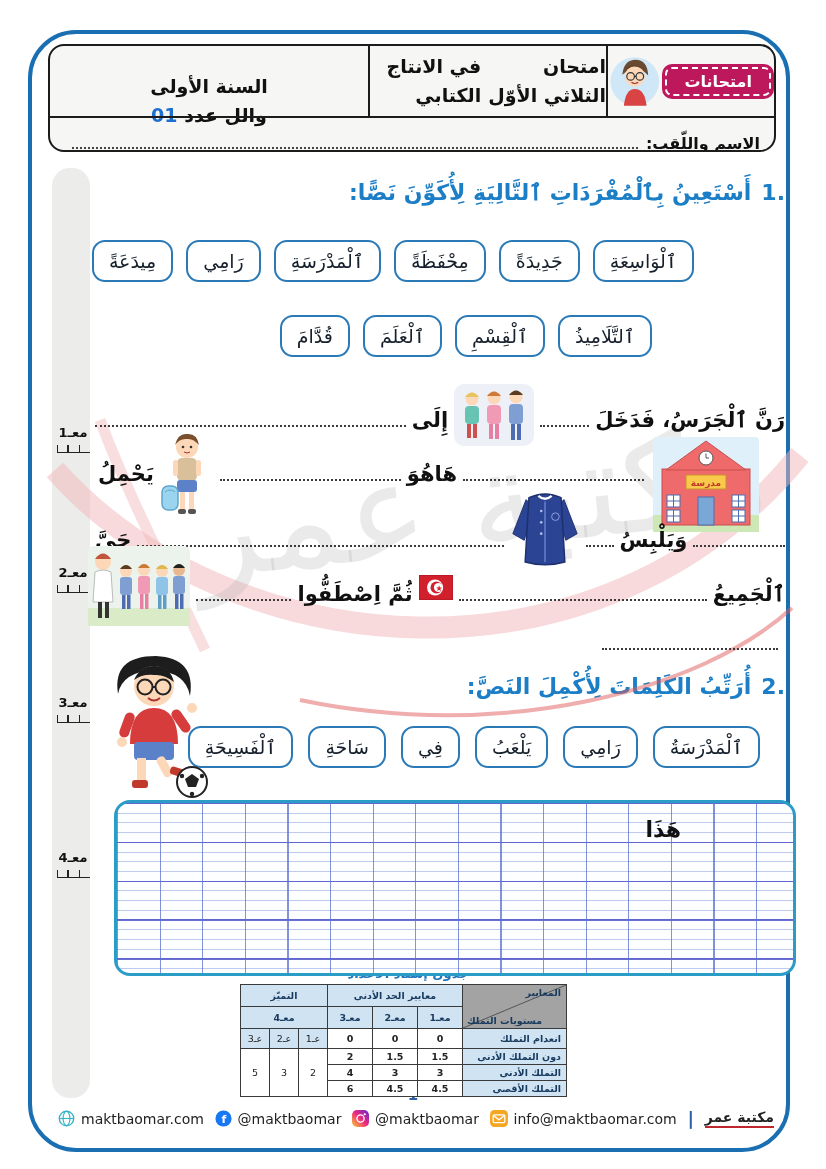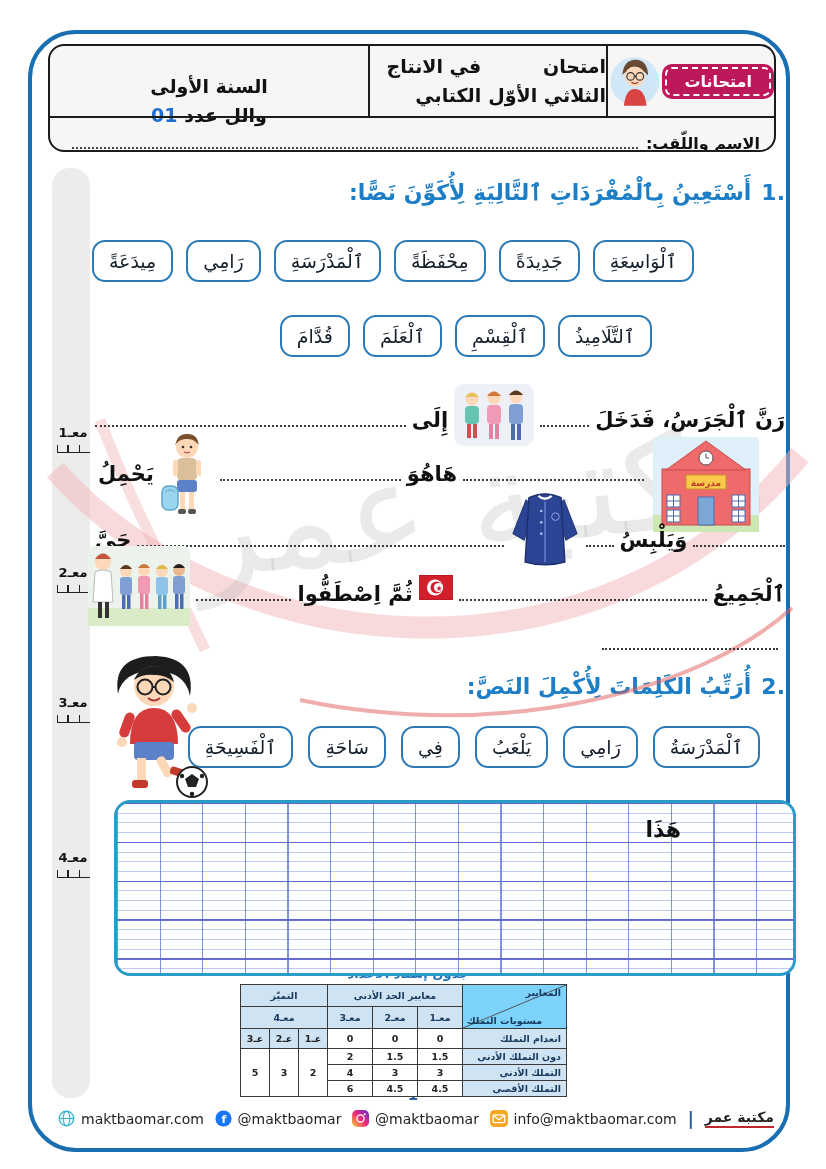--- a/index.html
+++ b/index.html
@@ -44,22 +44,22 @@
       repeating-linear-gradient(to bottom, rgba(130,150,225,.5) 0 1px, transparent 1px 9.7px);
     z-index:2;}
   .grid-word{position:absolute;right:112px;top:14px;font-weight:700;font-size:22px;color:#111;}
   
   .gt-title{left:240px;top:966px;width:336px;text-align:center;font-weight:700;font-size:13px;color:#2175b8;}
   .gtable{left:240px;top:984px;border-collapse:collapse;font-size:9.5px;color:#173a5e;background:#fff;z-index:2;}
   .gtable td{border:1px solid #3a3a3a;text-align:center;padding:1px 2px;}
   .gtable .th{background:#cfe3f3;font-weight:700;height:20px;}
   .gtable .rl{background:#cfe3f3;font-weight:700;text-align:right;padding-right:5px;width:104px;height:16px;}
   .gtable .num{color:#222;font-weight:700;width:45px;}
-  .gtable .exc{color:#222;font-weight:700;width:29px;}
-  .corner{position:relative;width:104px;height:44px;background:#7dd3fc;padding:0;}
+  .gtable .exc{color:#222;font-weight:400;width:29px;}
+  .corner{position:relative;width:104px;height:44px;background:#a3a3a3;padding:0;}
   .corner svg{position:absolute;inset:0;width:100%;height:100%;}
   .corner .ct{position:absolute;top:2px;right:5px;font-weight:700;}
   .corner .cb{position:absolute;bottom:2px;left:4px;font-weight:700;}
   
   .page-num{left:0;right:0;top:1086px;text-align:center;font-weight:700;font-size:15px;color:#2b5fa8;direction:ltr;}
   .footer-row{left:58px;right:52px;top:1108px;display:flex;direction:ltr;align-items:center;justify-content:space-between;font-size:14px;color:#222;z-index:3;}
   .f-item{display:flex;align-items:center;gap:6px;}
   .sep{color:#2b5fa8;font-weight:700;font-size:18px;}
   .brand-ar{font-weight:700;font-size:14px;color:#222;border-bottom:2.5px solid #c0272d;padding-bottom:1px;}
   

